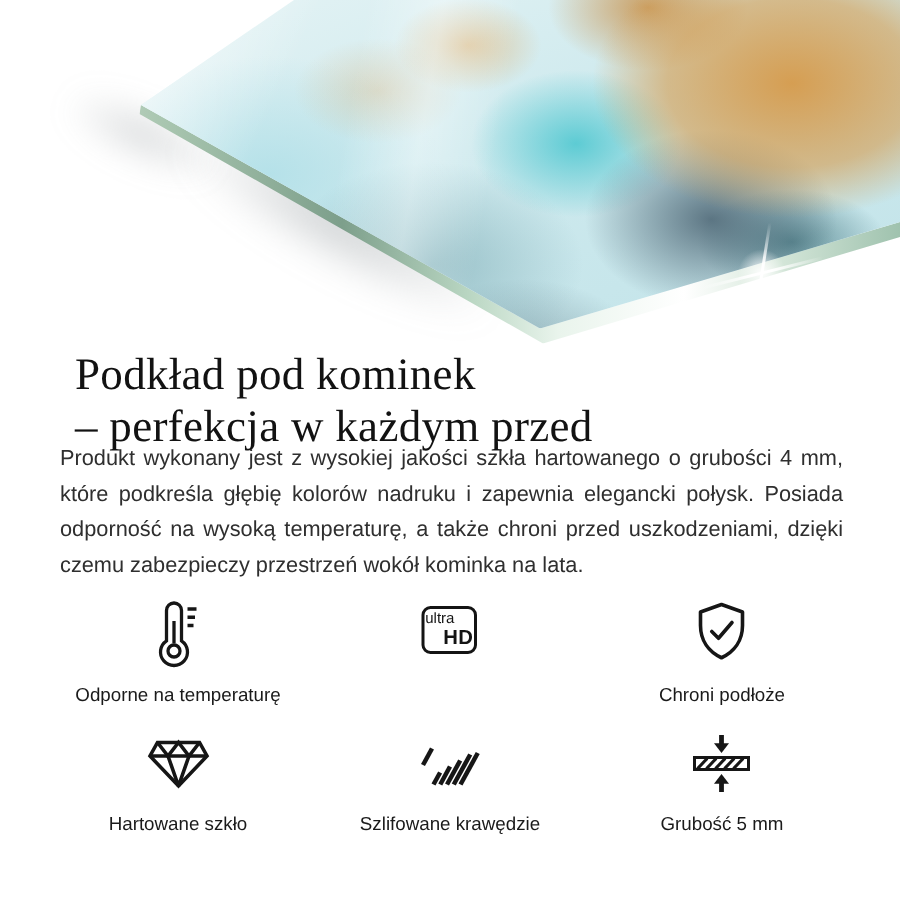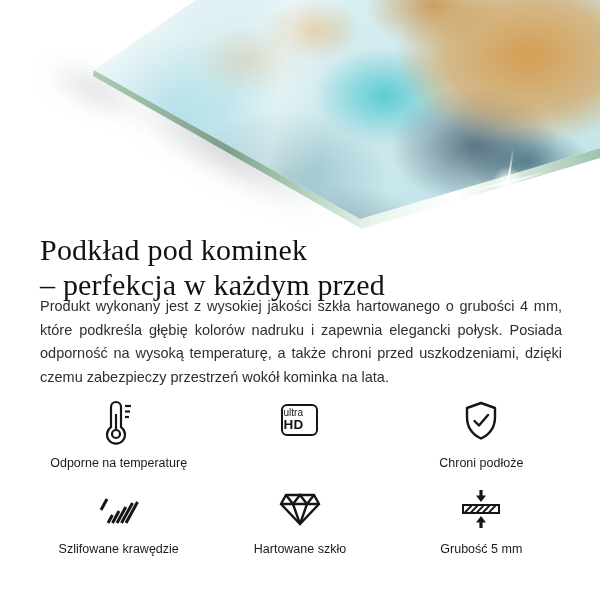--- a/index.html
+++ b/index.html
@@ -36,37 +36,37 @@
       linear-gradient(160deg,#e9f5f6 0%,#cfeaee 45%,#bfe2e8 100%);}
   .sparkle{position:absolute;left:466px;top:142px;width:84px;height:84px;pointer-events:none;}
   .sparkle .core{position:absolute;left:26px;top:24px;width:32px;height:32px;border-radius:50%;
     background:radial-gradient(circle,rgba(255,255,255,.95) 0%,rgba(255,255,255,0) 70%);}
   .sparkle .ray-h{position:absolute;left:0;top:39px;width:84px;height:2px;transform:rotate(-14deg);
     background:linear-gradient(90deg,rgba(255,255,255,0),#fff 42%,#fff 58%,rgba(255,255,255,0));}
   .sparkle .ray-v{position:absolute;left:41px;top:6px;width:2px;height:68px;transform:rotate(9deg);
     background:linear-gradient(180deg,rgba(255,255,255,0),#fff 42%,#fff 58%,rgba(255,255,255,0));}
 
   
-  .heading{position:absolute;left:40px;top:232px;margin:0;
+  .heading{position:absolute;left:50px;top:232px;margin:0;
     font-family:"Liberation Serif", serif;font-weight:400;
     font-size:30px;line-height:35px;color:#121212;letter-spacing:.2px;}
   .heading span{display:block;}
   .description{position:absolute;left:40px;top:295px;width:522px;margin:0;
     font-size:14.5px;line-height:23.5px;color:#2f2f2f;text-align:justify;}
 
   
   .features{position:absolute;left:28px;top:400px;width:544px;
     display:grid;grid-template-columns:repeat(3,1fr);row-gap:16px;}
   .feature{display:flex;flex-direction:column;align-items:center;}
   .icon-box{height:48px;display:flex;align-items:flex-start;justify-content:center;}
   .feature-label{margin-top:8px;font-size:12.5px;line-height:14px;color:#1a1a1a;text-align:center;}
   .uhd-box{width:33px;height:28px;border:2.5px solid #141414;border-radius:6px;margin-top:4px;
     display:flex;flex-direction:column;align-items:flex-start;justify-content:center;}
   .uhd-top{font-size:10px;line-height:10px;font-weight:500;color:#141414;}
-  .uhd-bottom{font-size:13.5px;line-height:13.5px;font-weight:800;color:#141414;letter-spacing:.3px;}
+  .uhd-bottom{font-size:13.5px;line-height:13.5px;font-weight:800;color:#141414;letter-spacing:.3px;margin-left:12px;}
   svg.icon{display:block;}
 </style>
 </head>
 <body>
 
 <div class="photo-area">
   <div class="shadow-a"></div>
   <div class="shadow-b"></div>
   <div class="panel-edge"></div>
   <div class="panel-face"></div>
@@ -114,42 +114,42 @@
       <svg class="icon" width="40" height="44" viewBox="0 0 40 44" fill="none" stroke="#161616" stroke-width="2.4" stroke-linejoin="round" stroke-linecap="round">
         <path d="M20 3 L34 8 v9 c0 10 -5.5 17.5 -14 21.5 C11.5 34.5 6 27 6 17 V8 Z"></path>
         <polyline points="13.5,21 18,25.5 27,15"></polyline>
       </svg>
     </div>
     <span class="feature-label">Chroni podłoże</span>
   </div>
 
   <div class="feature">
     <div class="icon-box">
+      <svg class="icon" width="44" height="40" viewBox="0 0 44 40" fill="none" stroke="#161616" stroke-width="2.4" stroke-linejoin="miter" style="margin-top:4px">
+        <path d="M8 5 H36 L41 14 L22 34 L3 14 Z"></path>
+        <path d="M3 14 H41"></path>
+        <path d="M8 5 L15 14 L22 5 L29 14 L36 5"></path>
+        <path d="M15 14 L22 34 M29 14 L22 34"></path>
+      </svg>
+    </div>
+    <span class="feature-label">Hartowane szkło</span>
+  </div>
+
+  <div class="feature">
+    <div class="icon-box">
       <svg class="icon" width="42" height="36" viewBox="0 0 42 36" fill="none" stroke="#161616" stroke-width="3" style="margin-top:6px">
         <line x1="3" y1="18" x2="9" y2="7"></line>
         <line x1="10" y1="31" x2="14.4" y2="23"></line>
         <line x1="14.5" y1="31" x2="21" y2="19"></line>
         <line x1="19" y1="31" x2="27.8" y2="15"></line>
         <line x1="23.5" y1="31" x2="34.5" y2="11"></line>
         <line x1="28" y1="31" x2="39.5" y2="10"></line>
       </svg>
     </div>
     <span class="feature-label">Szlifowane krawędzie</span>
-  </div>
-
-  <div class="feature">
-    <div class="icon-box">
-      <svg class="icon" width="44" height="40" viewBox="0 0 44 40" fill="none" stroke="#161616" stroke-width="2.4" stroke-linejoin="miter" style="margin-top:4px">
-        <path d="M8 5 H36 L41 14 L22 34 L3 14 Z"></path>
-        <path d="M3 14 H41"></path>
-        <path d="M8 5 L15 14 L22 5 L29 14 L36 5"></path>
-        <path d="M15 14 L22 34 M29 14 L22 34"></path>
-      </svg>
-    </div>
-    <span class="feature-label">Hartowane szkło</span>
   </div>
 
   <div class="feature">
     <div class="icon-box">
       <svg class="icon" width="40" height="42" viewBox="0 0 40 42" fill="none" stroke="#161616" stroke-width="2" style="margin-top:2px">
         <rect x="2" y="17" width="36" height="8"></rect>
         <line x1="4" y1="24.4" x2="10.5" y2="17.6"></line>
         <line x1="10" y1="24.4" x2="16.5" y2="17.6"></line>
         <line x1="16" y1="24.4" x2="22.5" y2="17.6"></line>
         <line x1="22" y1="24.4" x2="28.5" y2="17.6"></line>

